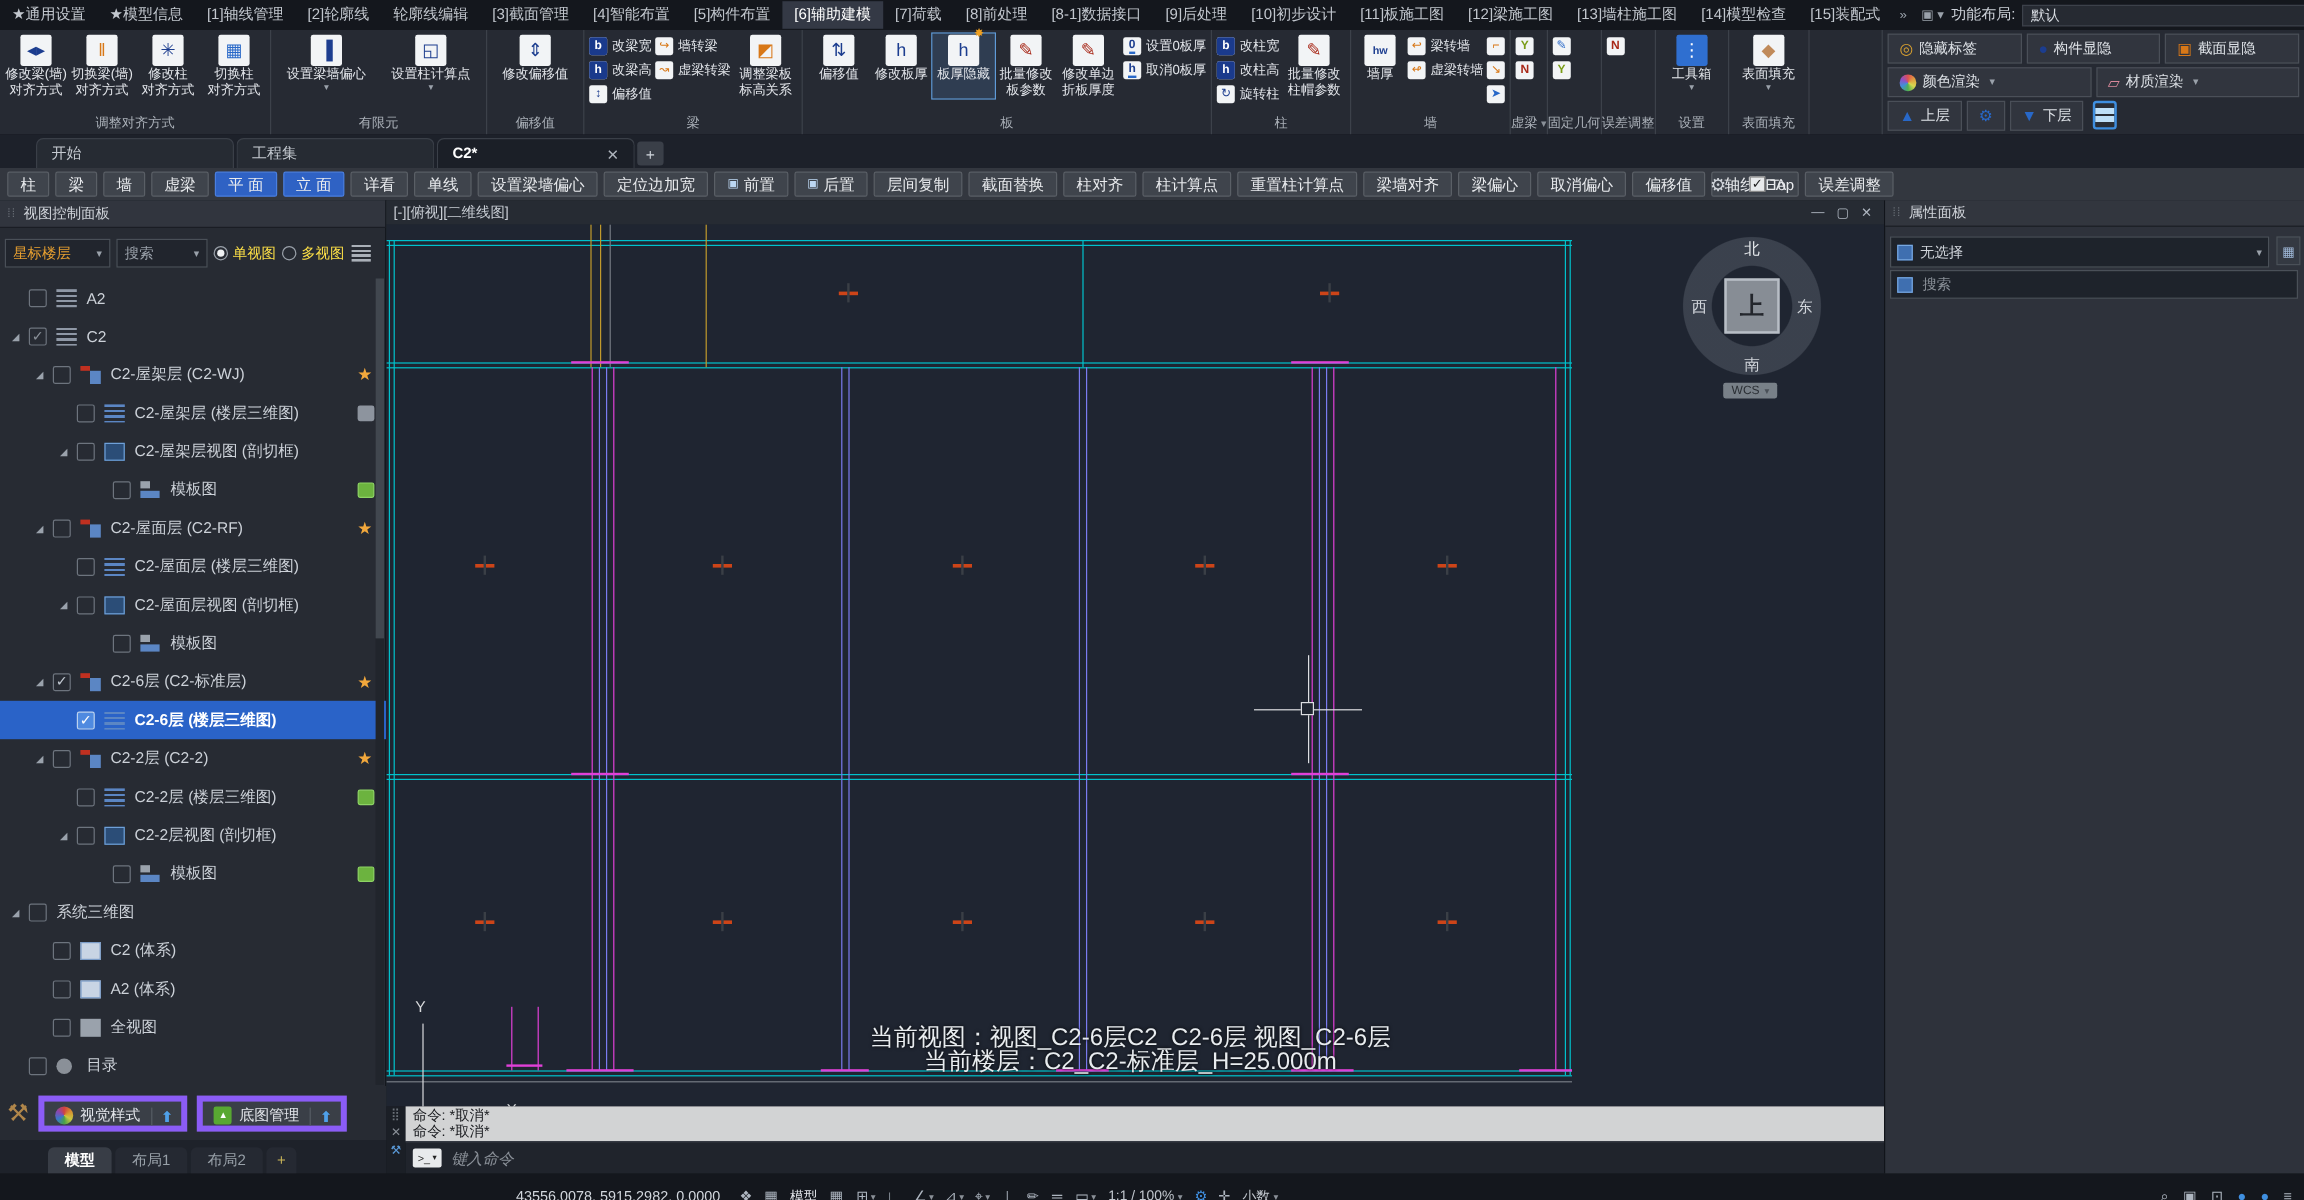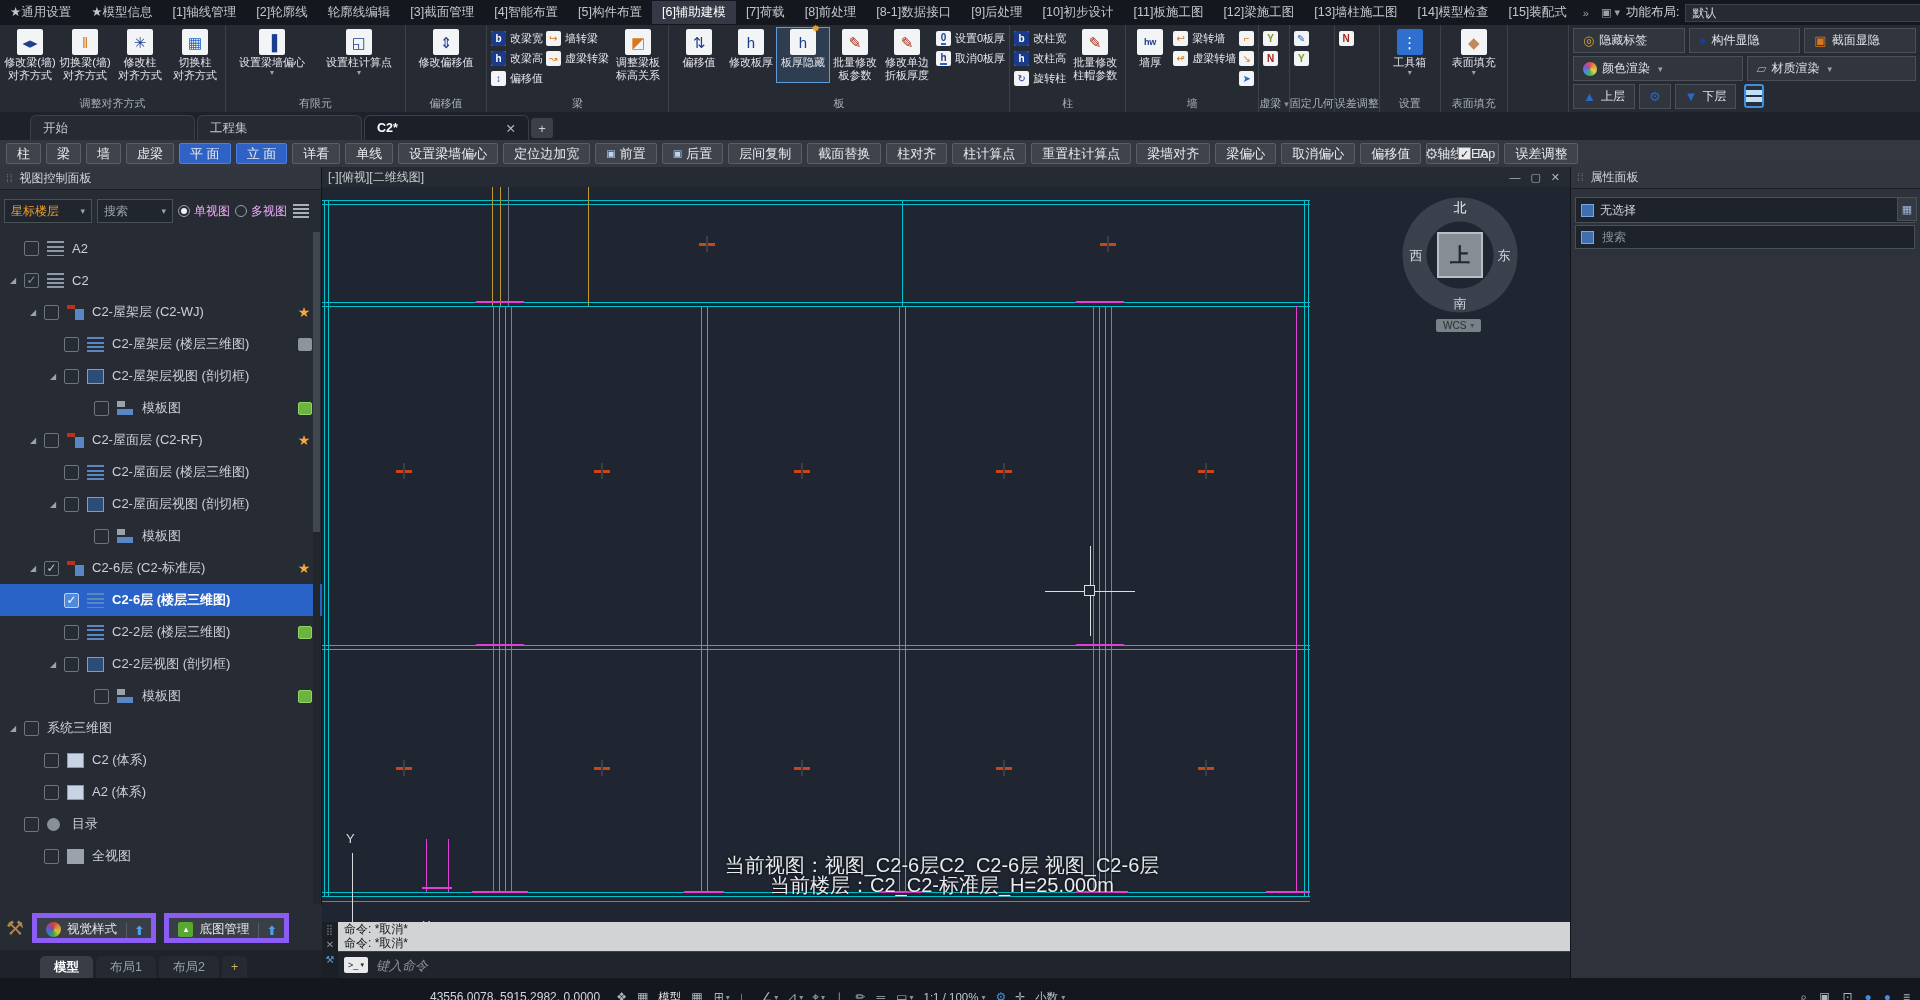--- a/index.html
+++ b/index.html
@@ -94,21 +94,21 @@
     border-right:1px solid #11141a;}
   #lp-head{height:23px;background:#31353e;display:flex;align-items:center;font-size:12px;color:#d0d4da;
     padding-left:6px;gap:6px;border-bottom:1px solid #1a1d24;}
   .grip{color:#6a7078;font-size:10px;letter-spacing:1px;}
   #lp-filter{height:42px;display:flex;align-items:center;gap:5px;padding:0 4px;}
   .combo{height:24px;background:#21252d;border:1px solid #4a5058;display:flex;align-items:center;
     padding:0 6px;font-size:12px;gap:6px;}
   .combo .carr{font-size:9px;color:#9aa1aa;margin-left:auto;}
   #combo-star{width:88px;color:#e8a030;}
   #combo-search{width:76px;color:#9aa1aa;}
-  .radio{display:flex;align-items:center;gap:4px;font-size:12px;color:#f0abfc;white-space:nowrap;}
+  .radio{display:flex;align-items:center;gap:4px;font-size:12px;color:#fde047;white-space:nowrap;}
   .rdot{width:12px;height:12px;border-radius:50%;border:1px solid #9aa1aa;position:relative;}
   .rdot.sel::after{content:"";position:absolute;left:2px;top:2px;width:6px;height:6px;border-radius:50%;background:#f0f2f4;}
   #multi-ico{width:16px;height:14px;background:
     repeating-linear-gradient(#aab0b8 0 2px,transparent 2px 4px);margin-left:1px;}
 
   #lp-tree{position:absolute;left:0;top:65px;width:322px;height:673px;overflow:hidden;}
   .trow{height:32px;display:flex;align-items:center;font-size:13px;color:#ccd1d8;position:relative;}
   .trow.sel{background:var(--sel);color:#fff;font-weight:bold;}
   .lv1{padding-left:10px;} .lv2{padding-left:30px;} .lv3{padding-left:50px;} .lv4{padding-left:80px;}
   .expander{width:14px;font-size:8px;color:#9aa2ac;flex:none;}
@@ -204,21 +204,21 @@
   .vptab{height:22px;padding:0 14px;display:flex;align-items:center;font-size:12.5px;color:#98a0a8;
     background:#252932;border-radius:5px 5px 0 0;}
   .vptab.on{background:#383d46;color:#fff;font-weight:bold;}
   .vptab.plus{color:#c8b458;padding:0 9px;}
 
   
   #right-panel{position:absolute;left:1570px;top:167px;width:350px;height:811px;background:var(--panel2);
     border-left:1px solid #11141a;}
   #rp-head{height:22px;background:#32363e;display:flex;align-items:center;gap:6px;font-size:12px;
     color:#d0d4da;padding:0 6px;border-bottom:1px solid #1a1d24;}
-  #rp-combo{position:absolute;left:4px;top:30px;width:340px;height:24px;background:#1e232b;
+  #rp-combo{position:absolute;left:4px;top:30px;width:316px;height:24px;background:#1e232b;
     border:1px solid #4a5058;display:flex;align-items:center;gap:6px;padding:12px 5px;font-size:12px;color:#d0d4da;}
   #rp-combo .carr{margin-left:auto;font-size:9px;color:#9aa1aa;}
   .sq-ico{width:13px;height:13px;background:#3f6fb0;border:1px solid #78a8e0;}
   #rp-side{position:absolute;right:3px;top:30px;width:20px;height:24px;background:#343942;
     border:1px solid #4a5058;color:#9fb8d8;font-size:11px;display:flex;align-items:center;justify-content:center;}
   #rp-search{position:absolute;left:4px;top:58px;width:340px;height:24px;background:#1e232b;
     border:1px solid #4a5058;display:flex;align-items:center;gap:6px;padding:0 5px;}
   #rp-search input{flex:1;background:transparent;border:none;outline:none;color:#d0d4da;
     font-size:12px;font-family:inherit;}
   #rp-search input::placeholder{color:#8a9098;}
@@ -862,20 +862,27 @@
       <span>C2-6层 (C2-标准层)</span>
       <span class="badge star"></span>
     </div>
       <div class="trow lv3 sel">
       <span class="expander"></span>
       <span class="cb sel2"></span>
       <span class="ti l3d"></span>
       <span>C2-6层 (楼层三维图)</span>
       <span class="badge"></span>
     </div>
+      <div class="trow lv2">
+      <span class="expander show"></span>
+      <span class="cb off"></span>
+      <span class="ti floor"></span>
+      <span>C2-2层 (C2-2)</span>
+      <span class="badge star"></span>
+    </div>
       <div class="trow lv3">
       <span class="expander"></span>
       <span class="cb off"></span>
       <span class="ti l3d"></span>
       <span>C2-2层 (楼层三维图)</span>
       <span class="badge green"></span>
     </div>
       <div class="trow lv3">
       <span class="expander show"></span>
       <span class="cb off"></span>
@@ -904,32 +911,32 @@
       <span>C2 (体系)</span>
       <span class="badge"></span>
     </div>
       <div class="trow lv2">
       <span class="expander"></span>
       <span class="cb off"></span>
       <span class="ti sys"></span>
       <span>A2 (体系)</span>
       <span class="badge"></span>
     </div>
+      <div class="trow lv2">
+      <span class="expander"></span>
+      <span class="cb off"></span>
+      <span class="ti sysg"></span>
+      <span>全视图</span>
+      <span class="badge"></span>
+    </div>
       <div class="trow lv1">
       <span class="expander"></span>
       <span class="cb off"></span>
       <span class="ti dir"></span>
       <span>目录</span>
-      <span class="badge"></span>
-    </div>
-      <div class="trow lv2">
-      <span class="expander"></span>
-      <span class="cb off"></span>
-      <span class="ti sysg"></span>
-      <span>全视图</span>
       <span class="badge"></span>
     </div>
     </div>
   <div id="lp-scroll"></div>
   <div id="lp-thumb"></div>
   <div id="lp-foot">
     <span id="tools-ico">⚒</span>
     <div class="footbtn">
       <span class="fseg">
           <span class="vs-icon"></span>

